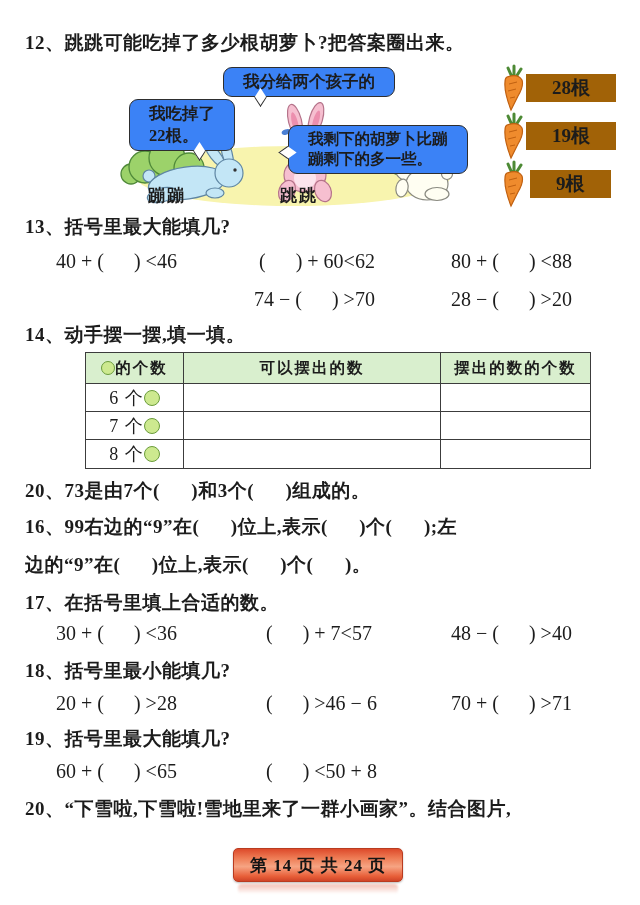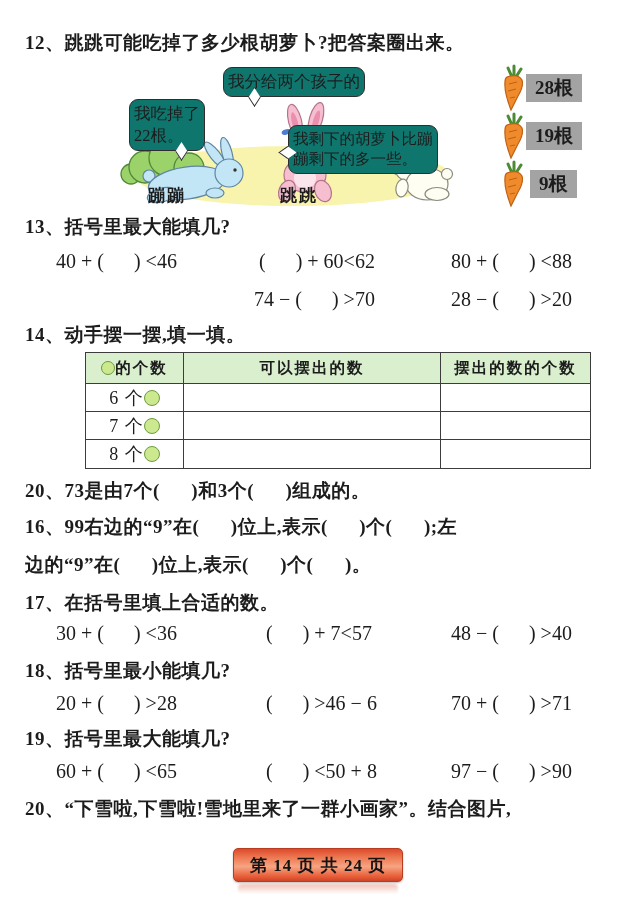--- a/index.html
+++ b/index.html
@@ -16,38 +16,38 @@
   .mathrow { position:absolute; left:0; width:640px; height:28px;margin-left:16px; }
   .expr { position:absolute; font-size:20px; white-space:pre; }
   .expr.c1 { left:40px; }
   .expr.c2 { left:243px; }
   .expr.c3 { left:435px; }
 
   
   #illus { position:absolute; left:115px; top:62px; width:385px; height:150px; }
   #illus svg { position:absolute; left:0; top:0; }
   .bubble {
-    position:absolute; background:#0f766e; border:1.6px solid #2e2e2e;
-    border-radius:9px; padding:3px 4px; font-size:16.5px; font-weight:400;
+    position:absolute; background:#3b82f6; border:1.6px solid #2e2e2e;
+    border-radius:9px; padding:3px 19px; font-size:16.5px; font-weight:700;
     line-height:1.32; white-space:nowrap; z-index:3;
   }
   .tail {
     position:absolute; width:11px; height:11px; background:#ffffff;
     border-right:1.6px solid #2e2e2e; border-bottom:1.6px solid #2e2e2e;
   }
   .tail-down { bottom:-7px; transform:rotate(45deg) skew(12deg,12deg); }
   .tail-left { left:-7px; top:45%; transform:rotate(135deg) skew(10deg,10deg); }
   .rabbit-label {
     position:absolute; font-size:17px; font-weight:700; z-index:4; letter-spacing:2px;
   }
   
   .option-row { position:absolute; left:498px; width:140px; height:48px; }
   .option-label {
-    position:absolute; left:28px; top:10px; background:#a3a3a3;
-    font-size:19px; font-weight:600; padding:1px 9px; white-space:nowrap;
+    position:absolute; left:28px; top:10px; background:#a16207;
+    font-size:19px; font-weight:600; padding:1px 26px; white-space:nowrap;
   }
   .carrot { position:absolute; left:0; top:0; }
 
   
   #q14-table {
     position:absolute; left:85px; top:352px; width:506px;
     border:1.6px solid #3c3c3c; background:#ffffff;
     display:grid; grid-template-columns:98px 257px 149px;
     grid-template-rows:31px 28px 28px 28px;
   }
@@ -259,21 +259,20 @@
   <div class="mathrow" style="top:692px;">
     <span class="expr c1">20 + (      ) &gt;28</span>
     <span class="expr c2" style="left:250px;">(      ) &gt;46 − 6</span>
     <span class="expr c3">70 + (      ) &gt;71</span>
   </div>
 
   <div class="qtitle" style="top:726px;">19、括号里最大能填几?</div>
   <div class="mathrow" style="top:760px;padding-left:16px;">
     <span class="expr c1">60 + (      ) &lt;65</span>
     <span class="expr c2" style="left:250px;">(      ) &lt;50 + 8</span>
-    <span class="expr c3">97 − (      ) &gt;90</span>
   </div>
 
   <div class="qtitle" style="top:796px;">20、“下雪啦,下雪啦!雪地里来了一群小画家”。结合图片,</div>
 
   <div id="footer-badge">第 14 页 共 24 页</div>
   <div id="footer-reflection"></div>
 
 </div>
 
 </body></html>

